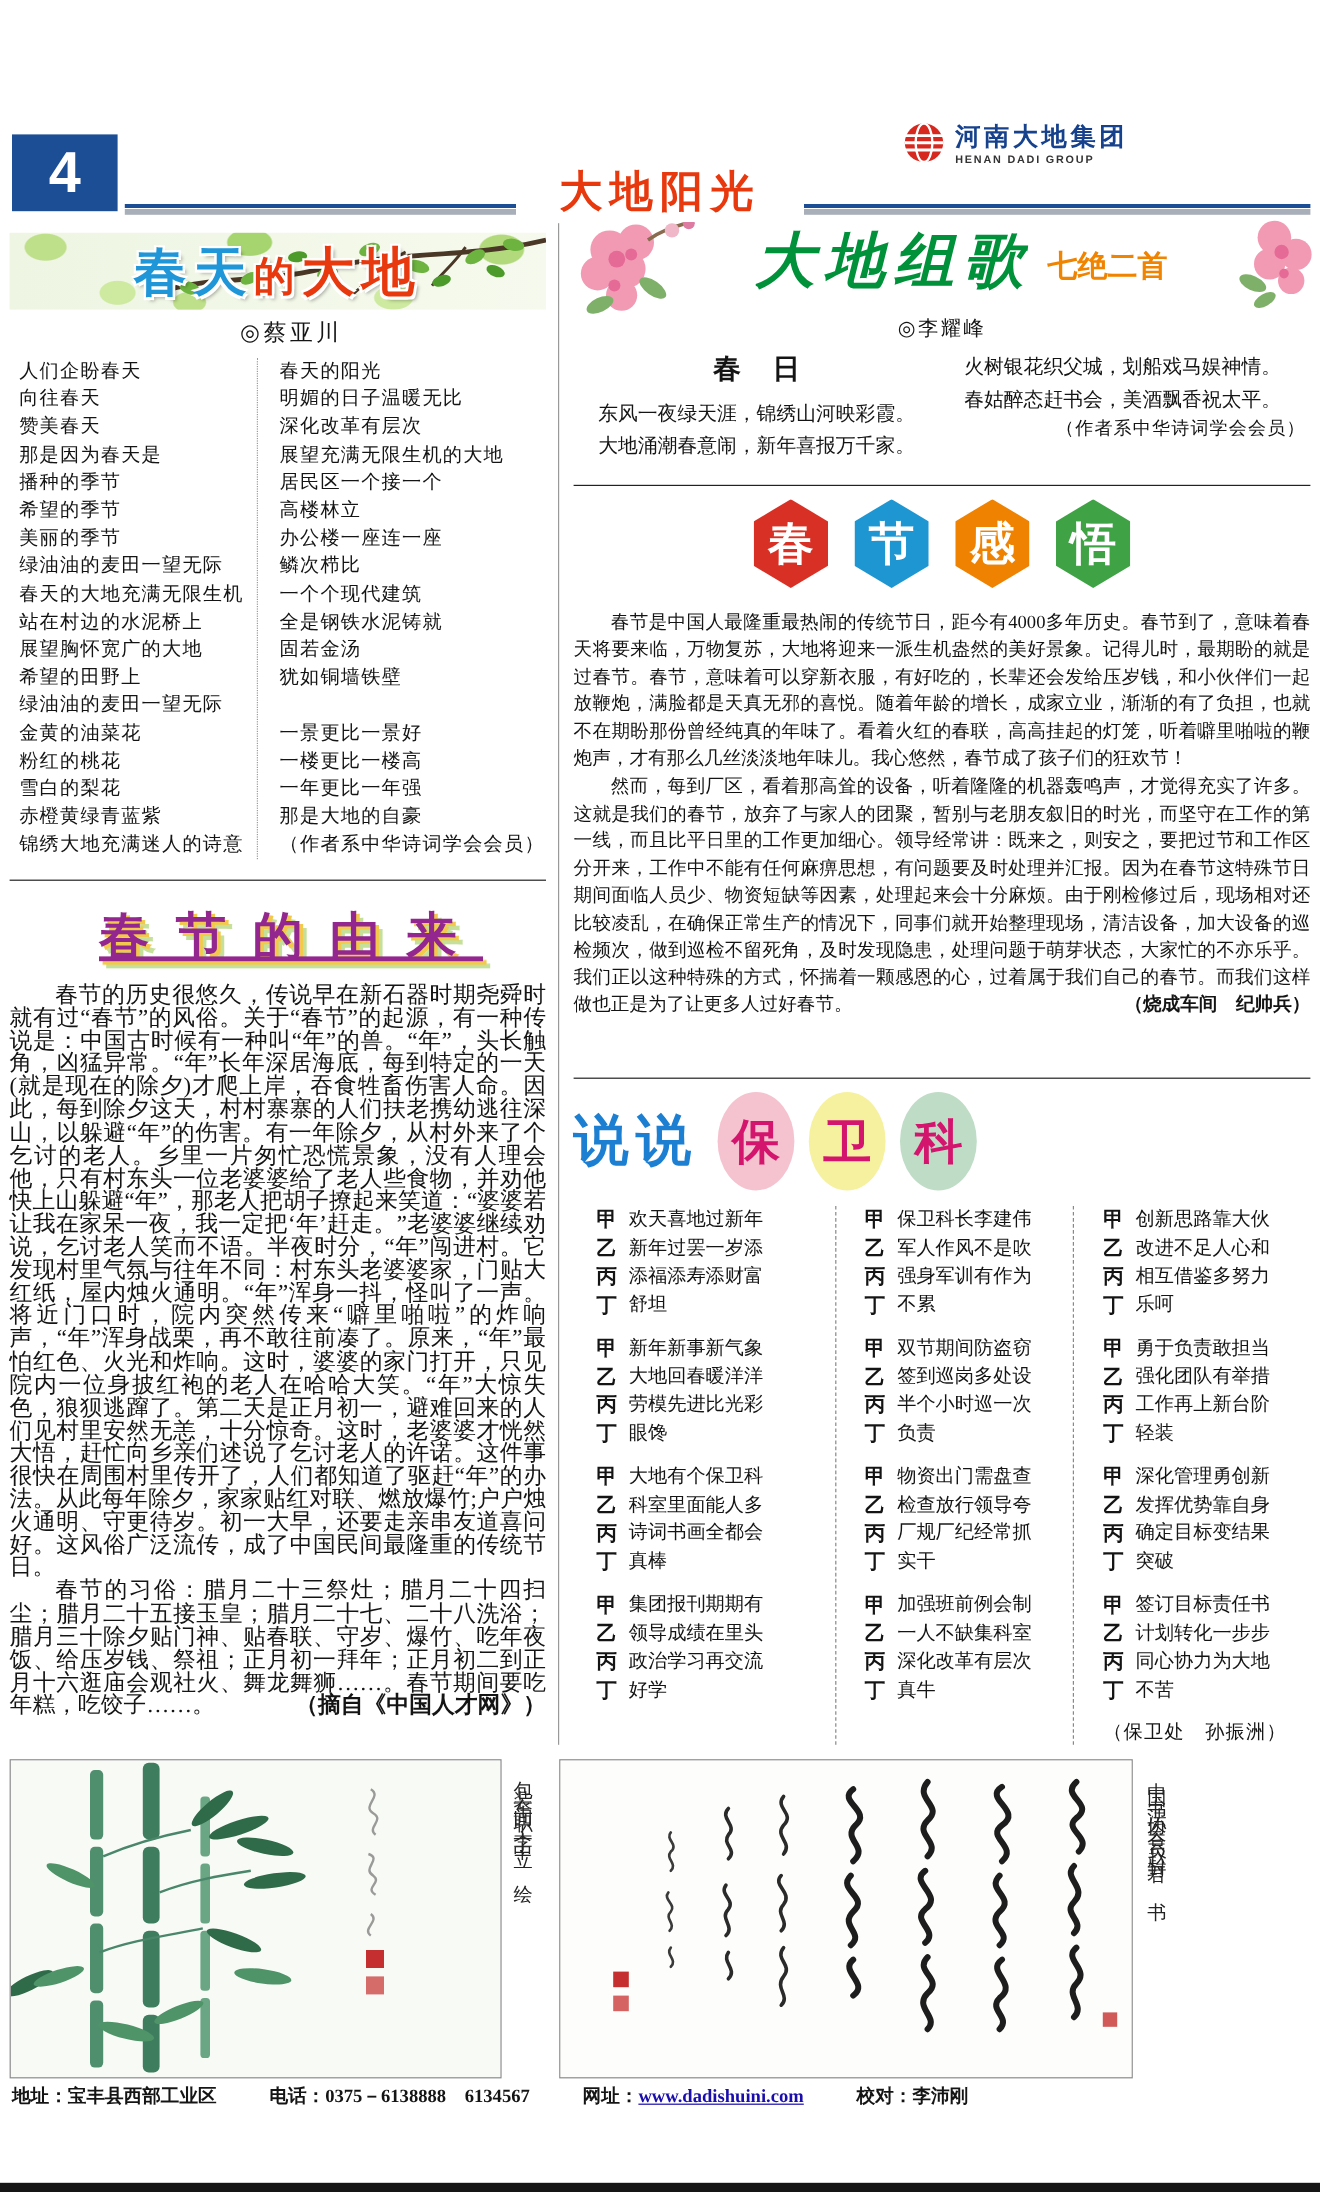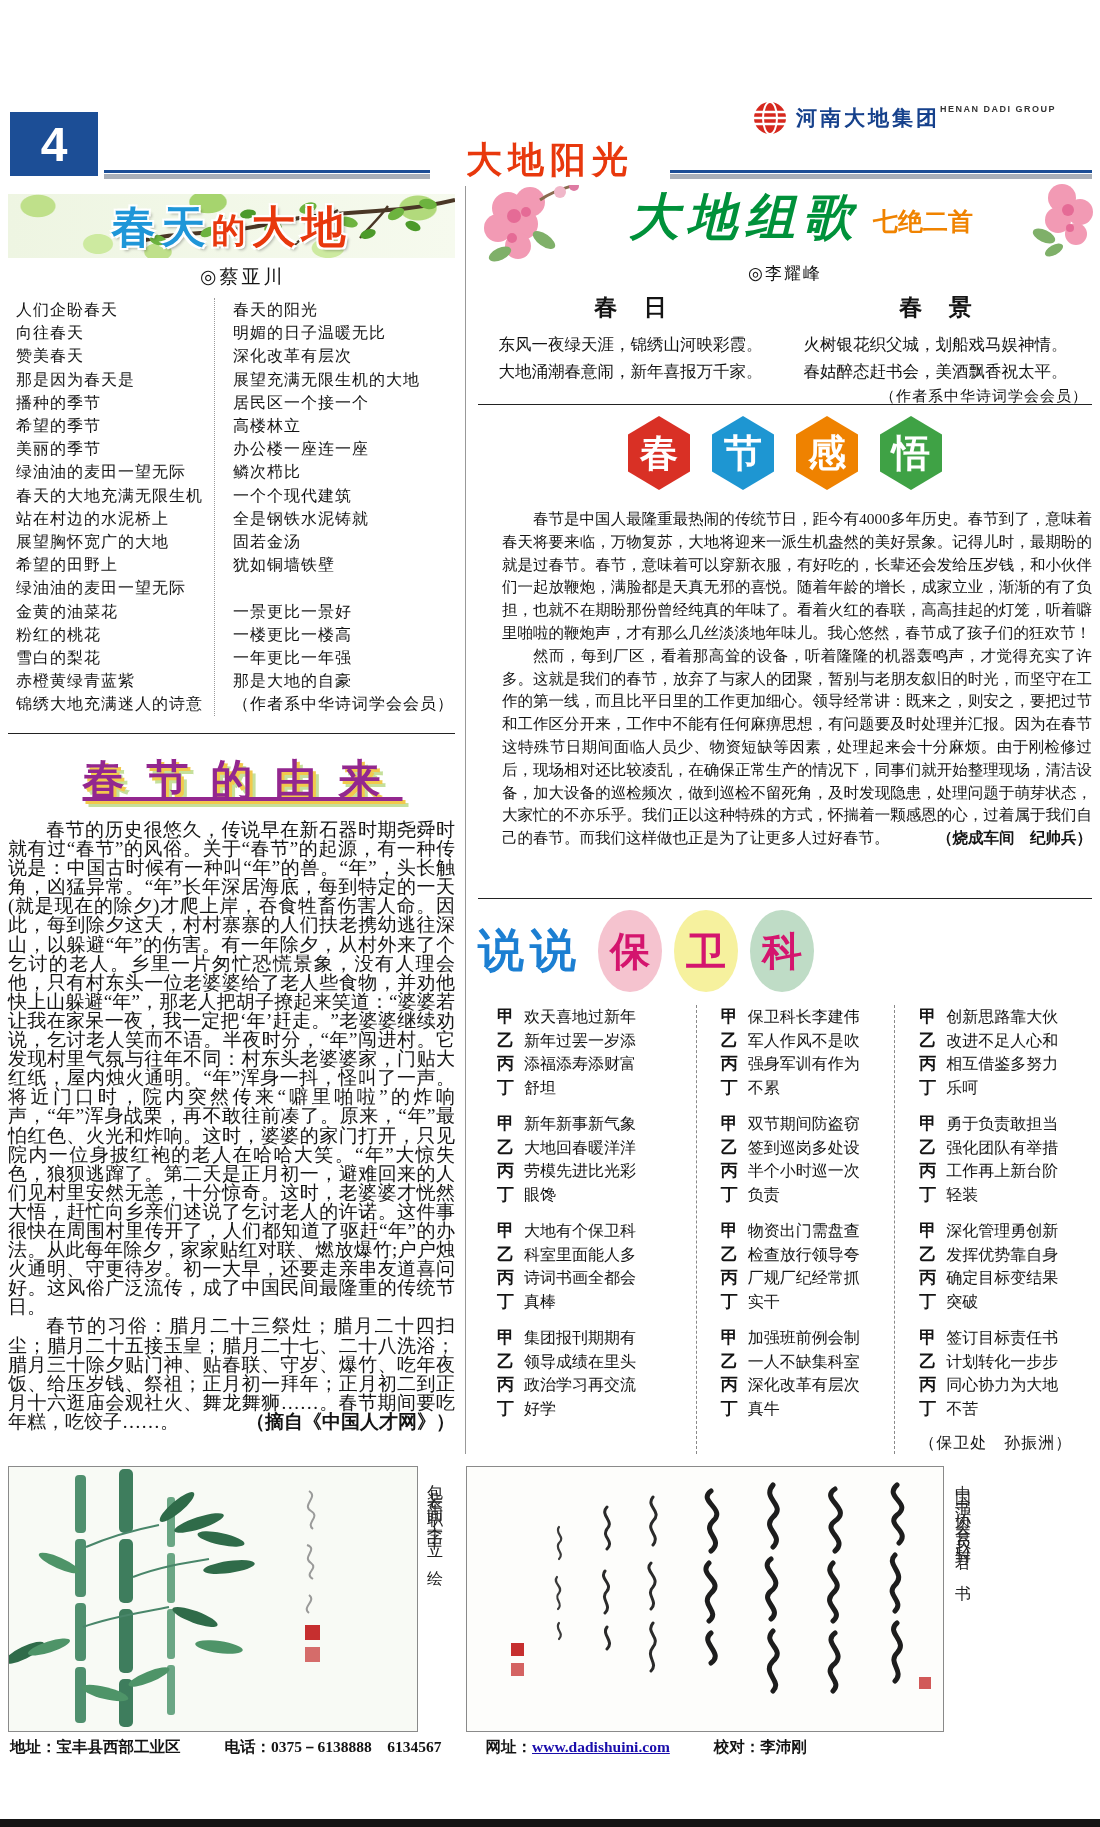--- a/index.html
+++ b/index.html
@@ -9,21 +9,21 @@
   .sans { font-family:"Liberation Sans","DejaVu Sans",sans-serif; }
 
   
   .pagenum { position:absolute; left:10px; top:112px; width:88px; height:64px; background:#1c4e96;
              color:#fff; font-size:48px; font-weight:bold; display:flex; align-items:center; justify-content:center; }
   .headrule { position:absolute; left:104px; top:170px; width:988px; height:9px;
               background:linear-gradient(#1c4e96 0 3px,#ffffff 3px 4px,#a9afb8 4px 9px); }
   .section-title { position:absolute; left:430px; top:136px; width:240px; text-align:center;
                    font-size:36px; font-weight:bold; letter-spacing:6px; background:#fff; padding:0 10px; z-index:3; }
   .logo { position:absolute; left:752px; top:100px; display:flex; gap:8px; align-items:center; background:#fff; z-index:3; padding-right:6px;}
-  .logo-text { display:flex; }
+  .logo-text { display:flex; flex-direction:column; }
   .logo-cn { font-size:21px; font-weight:bold; color:#16418c; letter-spacing:3px; }
   .logo-en { font-size:9px; color:#333; letter-spacing:1.5px; font-family:"Liberation Sans",sans-serif; font-weight:bold;}
 
   
   .banner-spring { position:absolute; left:8px; top:194px; width:447px; height:64px; overflow:hidden;
      background:
        radial-gradient(28px 18px at 30px 12px,#bfe08a 0 60%,transparent 65%),
        radial-gradient(24px 16px at 90px 50px,#cdeaa0 0 60%,transparent 65%),
        radial-gradient(30px 18px at 200px 8px,#a6d46e 0 60%,transparent 65%),
        radial-gradient(26px 16px at 320px 54px,#cdeaa0 0 60%,transparent 65%),
@@ -66,21 +66,21 @@
   .poem-blk h3 { text-align:center; font-size:23px; letter-spacing:10px; text-indent:10px; margin-bottom:8px; font-family:"Liberation Sans","DejaVu Sans",sans-serif; }
   .verse { font-size:16.5px; line-height:27px; text-align:center; white-space:nowrap; }
   .poem-attr { font-size:15px; text-align:right; margin-top:2px; letter-spacing:1px; }
   .rule-r1 { position:absolute; left:478px; top:404px; width:614px; border-top:1.5px solid #222; }
 
   .hex-title { position:absolute; left:478px; top:416px; width:614px; display:flex; justify-content:center; gap:22px; }
   .hex { width:62px; height:74px; display:flex; align-items:center; justify-content:center;
          clip-path:polygon(50% 0,100% 25%,100% 75%,50% 100%,0 75%,0 25%);
          color:#fff; font-size:38px; font-weight:bold; font-family:"Liberation Sans","DejaVu Sans",sans-serif; }
   .reflect-body { position:absolute; left:478px; top:508px; width:614px; font-size:15.5px; line-height:22.8px; text-align:justify; }
-  .reflect-body p { text-indent:2em;margin-left:24px; }
+  .reflect-body p { text-indent:2em; }
   .rule-r2 { position:absolute; left:478px; top:898px; width:614px; border-top:1.5px solid #222; }
 
   .talk-title { position:absolute; left:478px; top:910px; width:614px; display:flex; justify-content:flex-start;
                 align-items:center; gap:16px; }
   .talk-prefix { font-size:46px; font-weight:bold; letter-spacing:6px; font-family:"Liberation Sans","DejaVu Sans",sans-serif; }
   .oval { width:64px; height:82px; border-radius:50%; display:flex; align-items:center; justify-content:center;
           font-size:40px; font-weight:bold; font-family:"Liberation Sans","DejaVu Sans",sans-serif; }
 
   .quatrains { position:absolute; left:497px; top:1005px; width:596px; display:grid; grid-template-columns:1fr 1fr 1fr; }
   .qcol + .qcol { border-left:1px dashed #888; padding-left:24px; }
@@ -246,21 +246,20 @@
   </div>
   <div class="author-li">◎李耀峰</div>
 
   <div class="poem-row">
     <div class="poem-blk">
       <h3>春 日</h3>
       <div class="verse">东风一夜绿天涯，锦绣山河映彩霞。</div>
       <div class="verse">大地涌潮春意闹，新年喜报万千家。</div>
     </div>
     <div class="poem-blk">
-      <h3>春 景</h3>
       <div class="verse">火树银花织父城，划船戏马娱神情。</div>
       <div class="verse">春姑醉态赶书会，美酒飘香祝太平。</div>
       <div class="poem-attr">（作者系中华诗词学会会员）</div>
     </div>
   </div>
   <div class="rule-r1"></div>
 
   <div class="hex-title">
       <div class="hex" style="background: rgb(217, 48, 37);">春</div>
       <div class="hex" style="background: rgb(30, 150, 210);">节</div>

